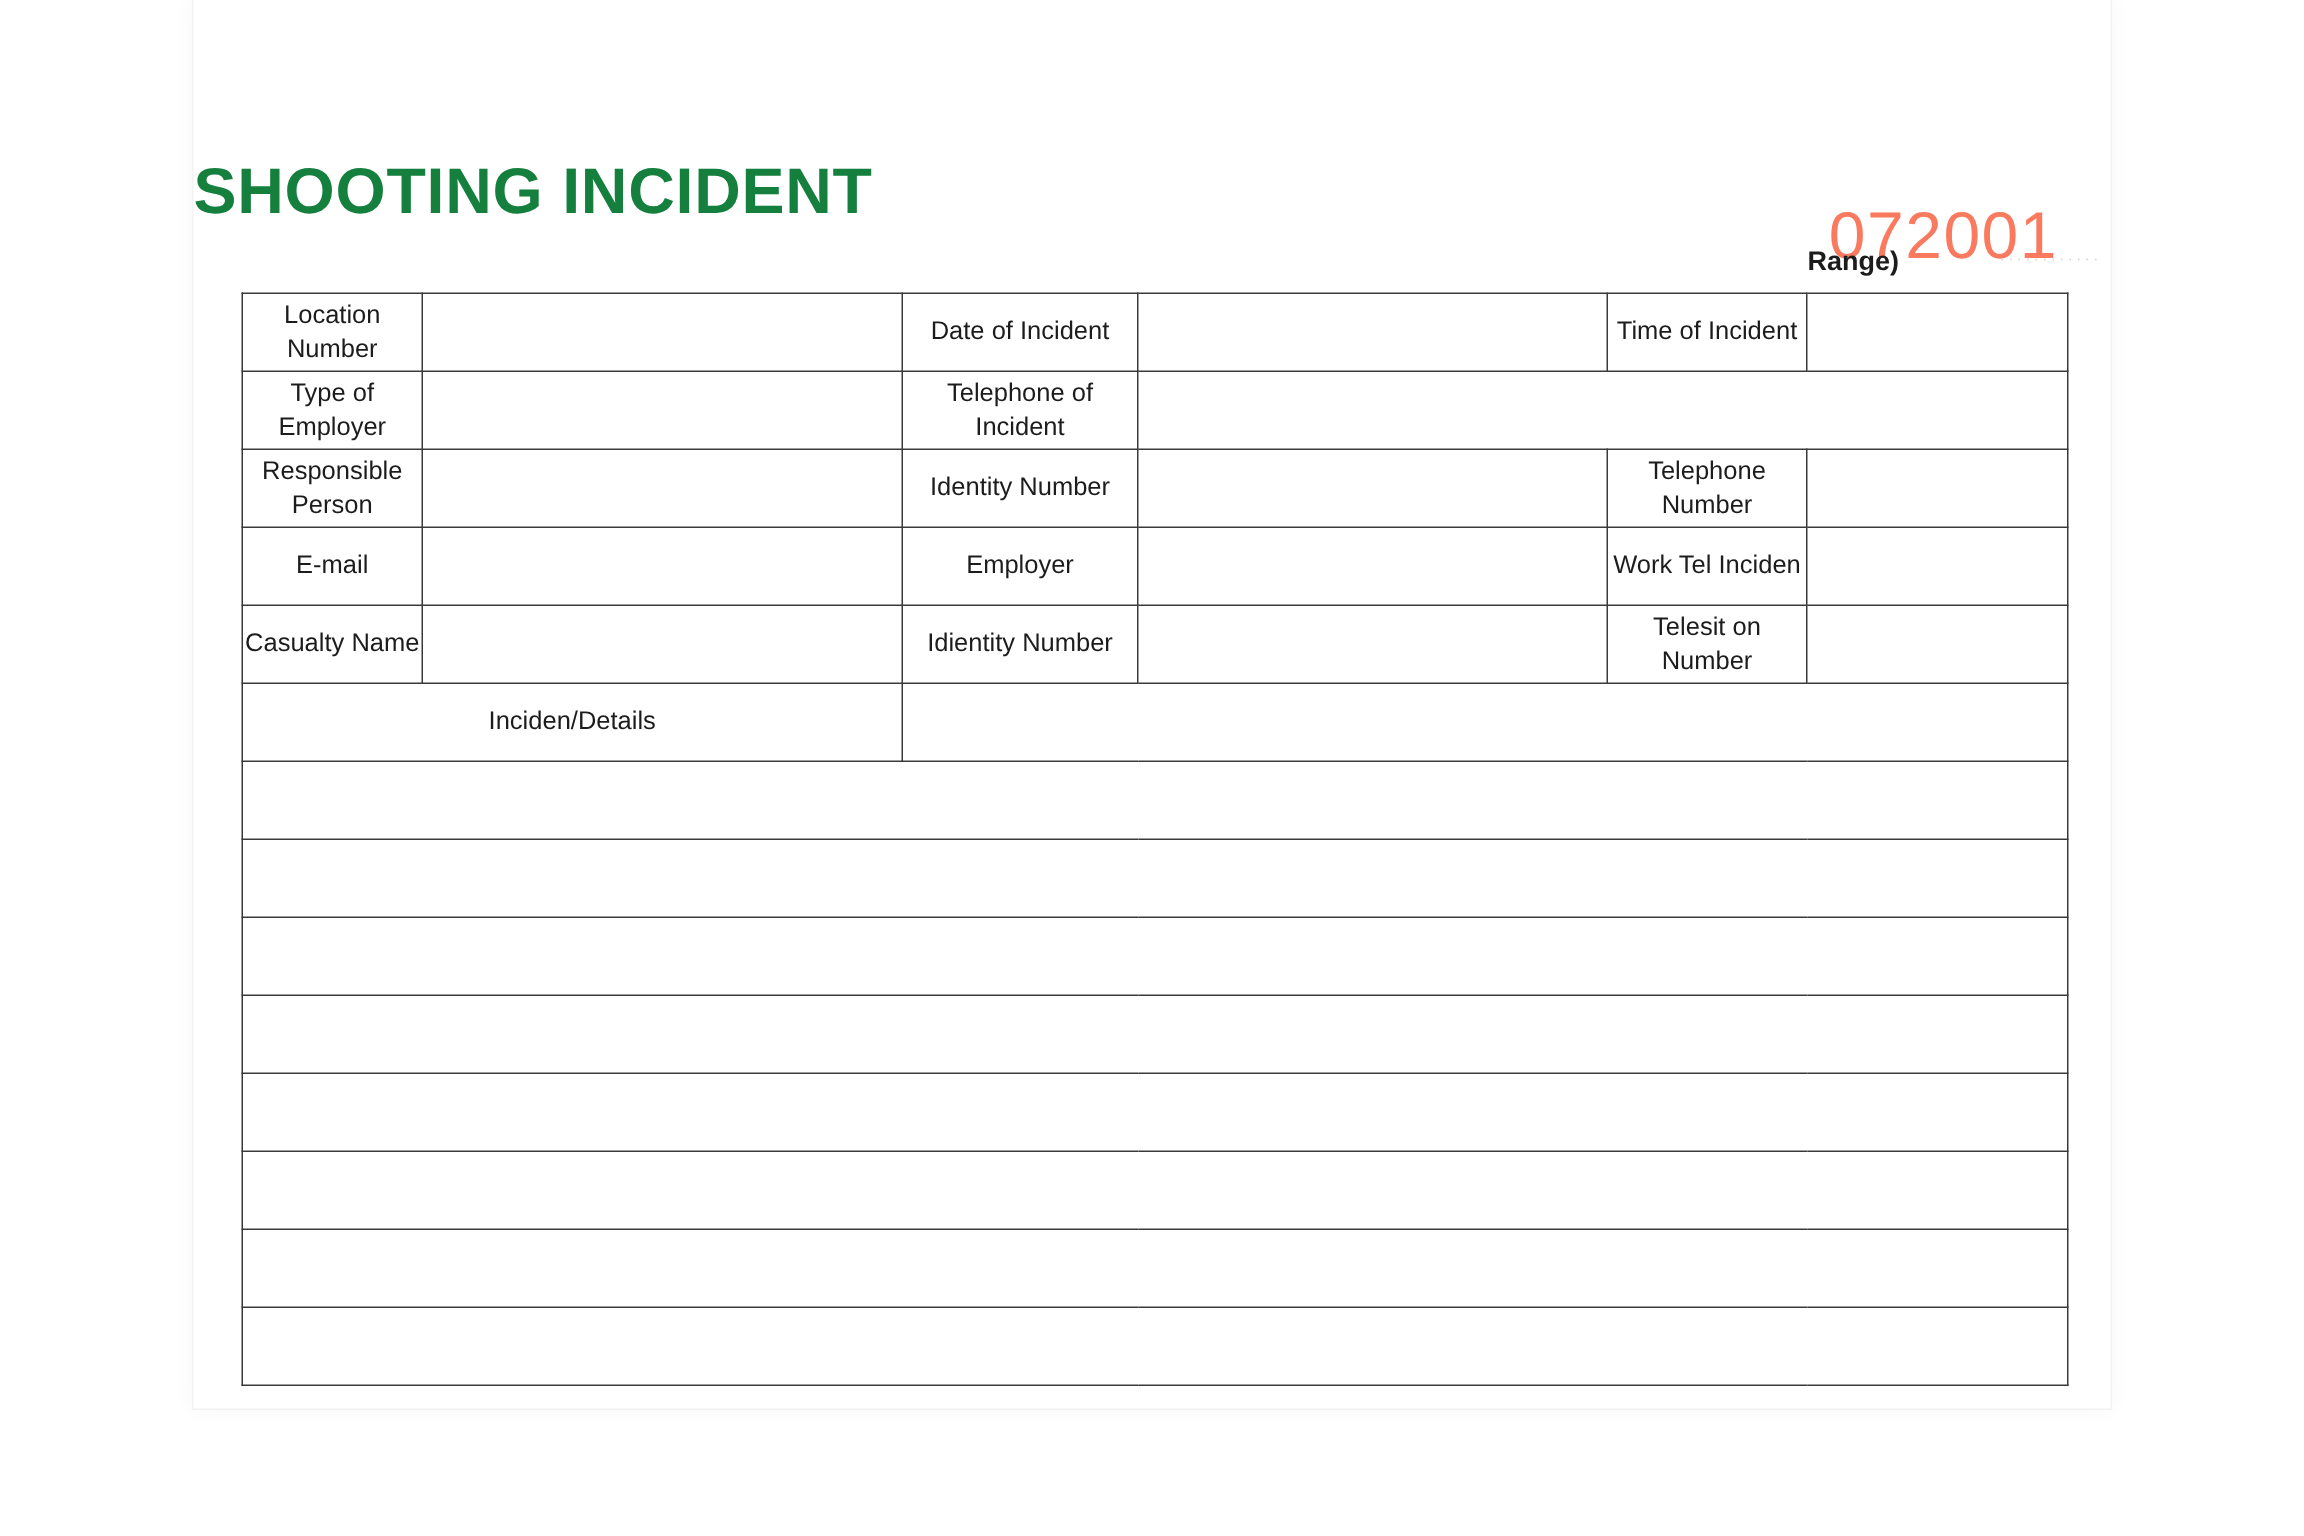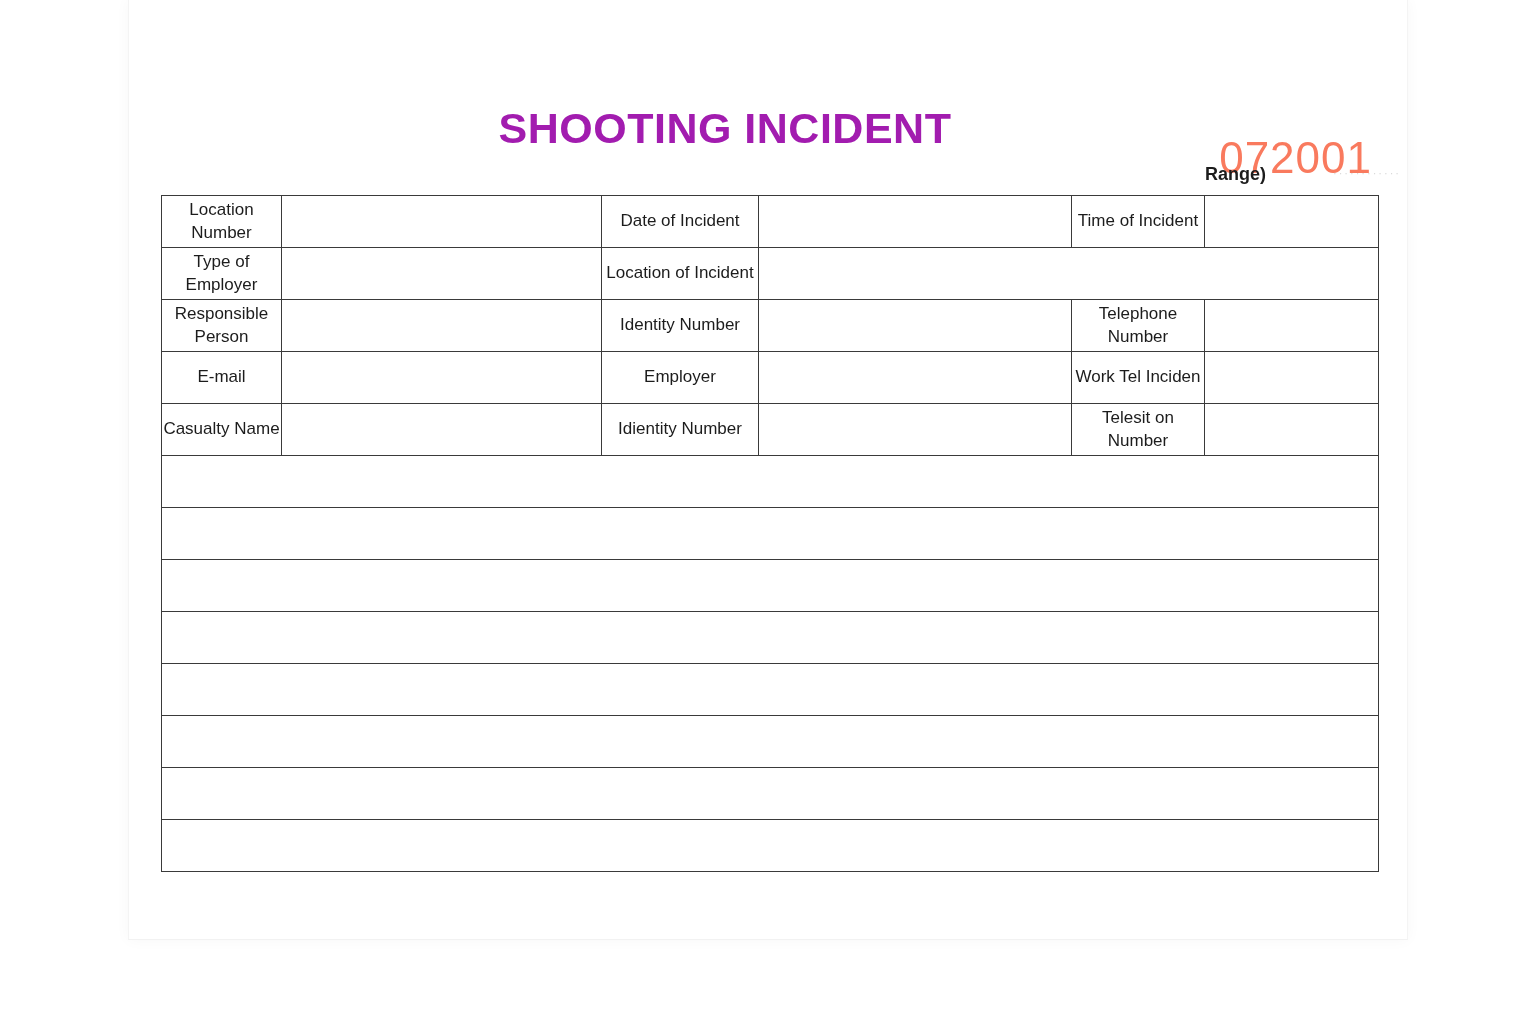--- a/index.html
+++ b/index.html
@@ -36,25 +36,25 @@
     left: 0;
     top: 0;
     width: 1280px;
     height: 195px;
   }
   #doc-title {
     position: absolute;
     left: 0;
     top: 104px;
     width: 1192px;
-    text-align: center;
+    text-align: left;
     font-size: 43px;
     font-weight: bold;
     letter-spacing: 0.5px;
-    color: #a21caf;
+    color: #15803d;
     white-space: nowrap;
   }
   #serial-number {
     position: absolute;
     right: 37px;
     top: 136px;
     font-size: 44px;
     color: #f97a5e;
     letter-spacing: 1px;
     line-height: 1;
@@ -147,21 +147,21 @@
         <td class="value"></td>
         <td class="label">Date of Incident</td>
         <td class="value"></td>
         <td class="label">Time of Incident</td>
         <td class="value"></td>
       </tr>
 
       <tr>
         <td class="label">Type of Employer</td>
         <td class="value"></td>
-        <td class="label">Location of Incident</td>
+        <td class="label">Telephone of Incident</td>
         <td class="value" colspan="3"></td>
       </tr>
 
       <tr>
         <td class="label">Responsible Person</td>
         <td class="value"></td>
         <td class="label">Identity Number</td>
         <td class="value"></td>
         <td class="label">Telephone Number</td>
         <td class="value"></td>
@@ -180,20 +180,24 @@
       <tr>
         <td class="label">Casualty Name</td>
         <td class="value"></td>
         <td class="label">Idientity Number</td>
         <td class="value"></td>
         <td class="label">Telesit on Number</td>
         <td class="value"></td>
       </tr>
 
 
+      <tr>
+        <td class="details-label" colspan="2">Inciden/Details</td>
+        <td class="details-value" colspan="4"></td>
+      </tr>
 
     <tr class="blank-line">
           <td colspan="6" class="value"></td>
         </tr>
         <tr class="blank-line">
           <td colspan="6" class="value"></td>
         </tr>
         <tr class="blank-line">
           <td colspan="6" class="value"></td>
         </tr>

